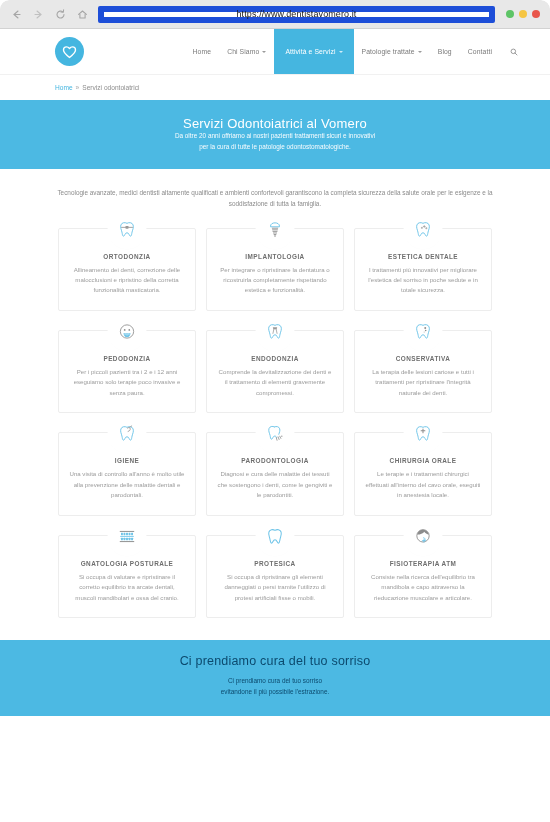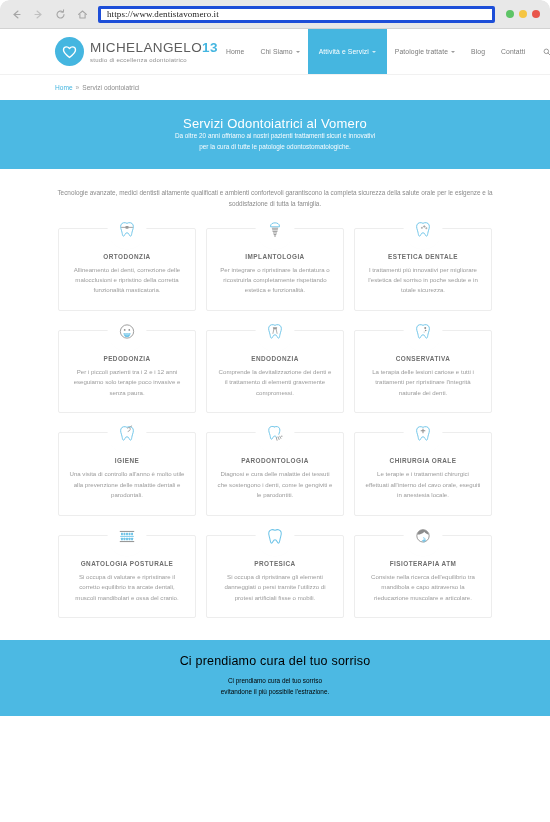--- a/index.html
+++ b/index.html
@@ -34,29 +34,30 @@
     width: 13px; height: 13px;
     color: #a6a6a6;
     display: flex; align-items: center; justify-content: center;
     cursor: pointer;
   }
   .nav-btn svg { display: block; }
   .url-bar {
     flex: 1;
     height: 17px;
     background: #ffffff;
-    border: 3px solid #1d4ed8;
+    border: 6px solid #1d4ed8;
     border-radius: 2px;
     display: flex;
     align-items: center;
     padding: 0 6px;
     font-size: 9px;
     color: #1a1a1a;
     letter-spacing: .1px;
-    font-family: Liberation Serif, serif;
+    font-family: Liberation Sans, sans-serif;
+    justify-content: center;
   }
   .win-dots { display: flex; gap: 5px; margin-left: 11px; }
   .win-dot { width: 8px; height: 8px; border-radius: 50%; }
 
   
   .viewport {
     width: 550px;
     height: 793px;
     background: #ffffff;
     overflow: hidden;
@@ -218,21 +219,21 @@
     line-height: 1.72;
     color: #9b9b9b;
   }
 
   
   .cta {
     margin-top: 22px;
     background: #4cb9e3;
     padding: 14px 20px 18px;
     text-align: center;
-    color: #000000;
+    color: #0c4a6e;
   }
   .cta-title {
     font-size: 12.5px;
     font-weight: 400;
     letter-spacing: .2px;
     margin-bottom: 8px;
   }
   .cta-sub { font-size: 6.4px; line-height: 1.7; }
 </style>
 </head>
@@ -278,24 +279,20 @@
   </div>
 
   <div class="viewport">
 
     <div class="site-header">
       <div class="logo">
         <div class="logo-mark">
           <svg width="19" height="19" viewBox="0 0 24 24">
             <path d="M12 19.5 C7.5 16 4.4 13.4 4.4 10.1 C4.4 7.8 6.1 6.2 8.2 6.2 C9.6 6.2 11 6.9 12 8.2 C13 6.9 14.4 6.2 15.8 6.2 C17.9 6.2 19.6 7.8 19.6 10.1 C19.6 13.4 16.5 16 12 19.5 Z" fill="none" stroke="#ffffff" stroke-width="1.7" stroke-linejoin="round"></path>
           </svg>
-        </div>
-        <div class="logo-text">
-          <div class="logo-title"><span>MICHELANGELO</span><span class="accent">13</span></div>
-          <div class="logo-sub">studio di eccellenza odontoiatrico</div>
         </div>
       </div>
 
       <nav class="main-nav">
         <div class="nav-item">
           <span>Home</span>
         </div>
         <div class="nav-item">
           <span>Chi Siamo</span>
           <i class="caret"></i>

